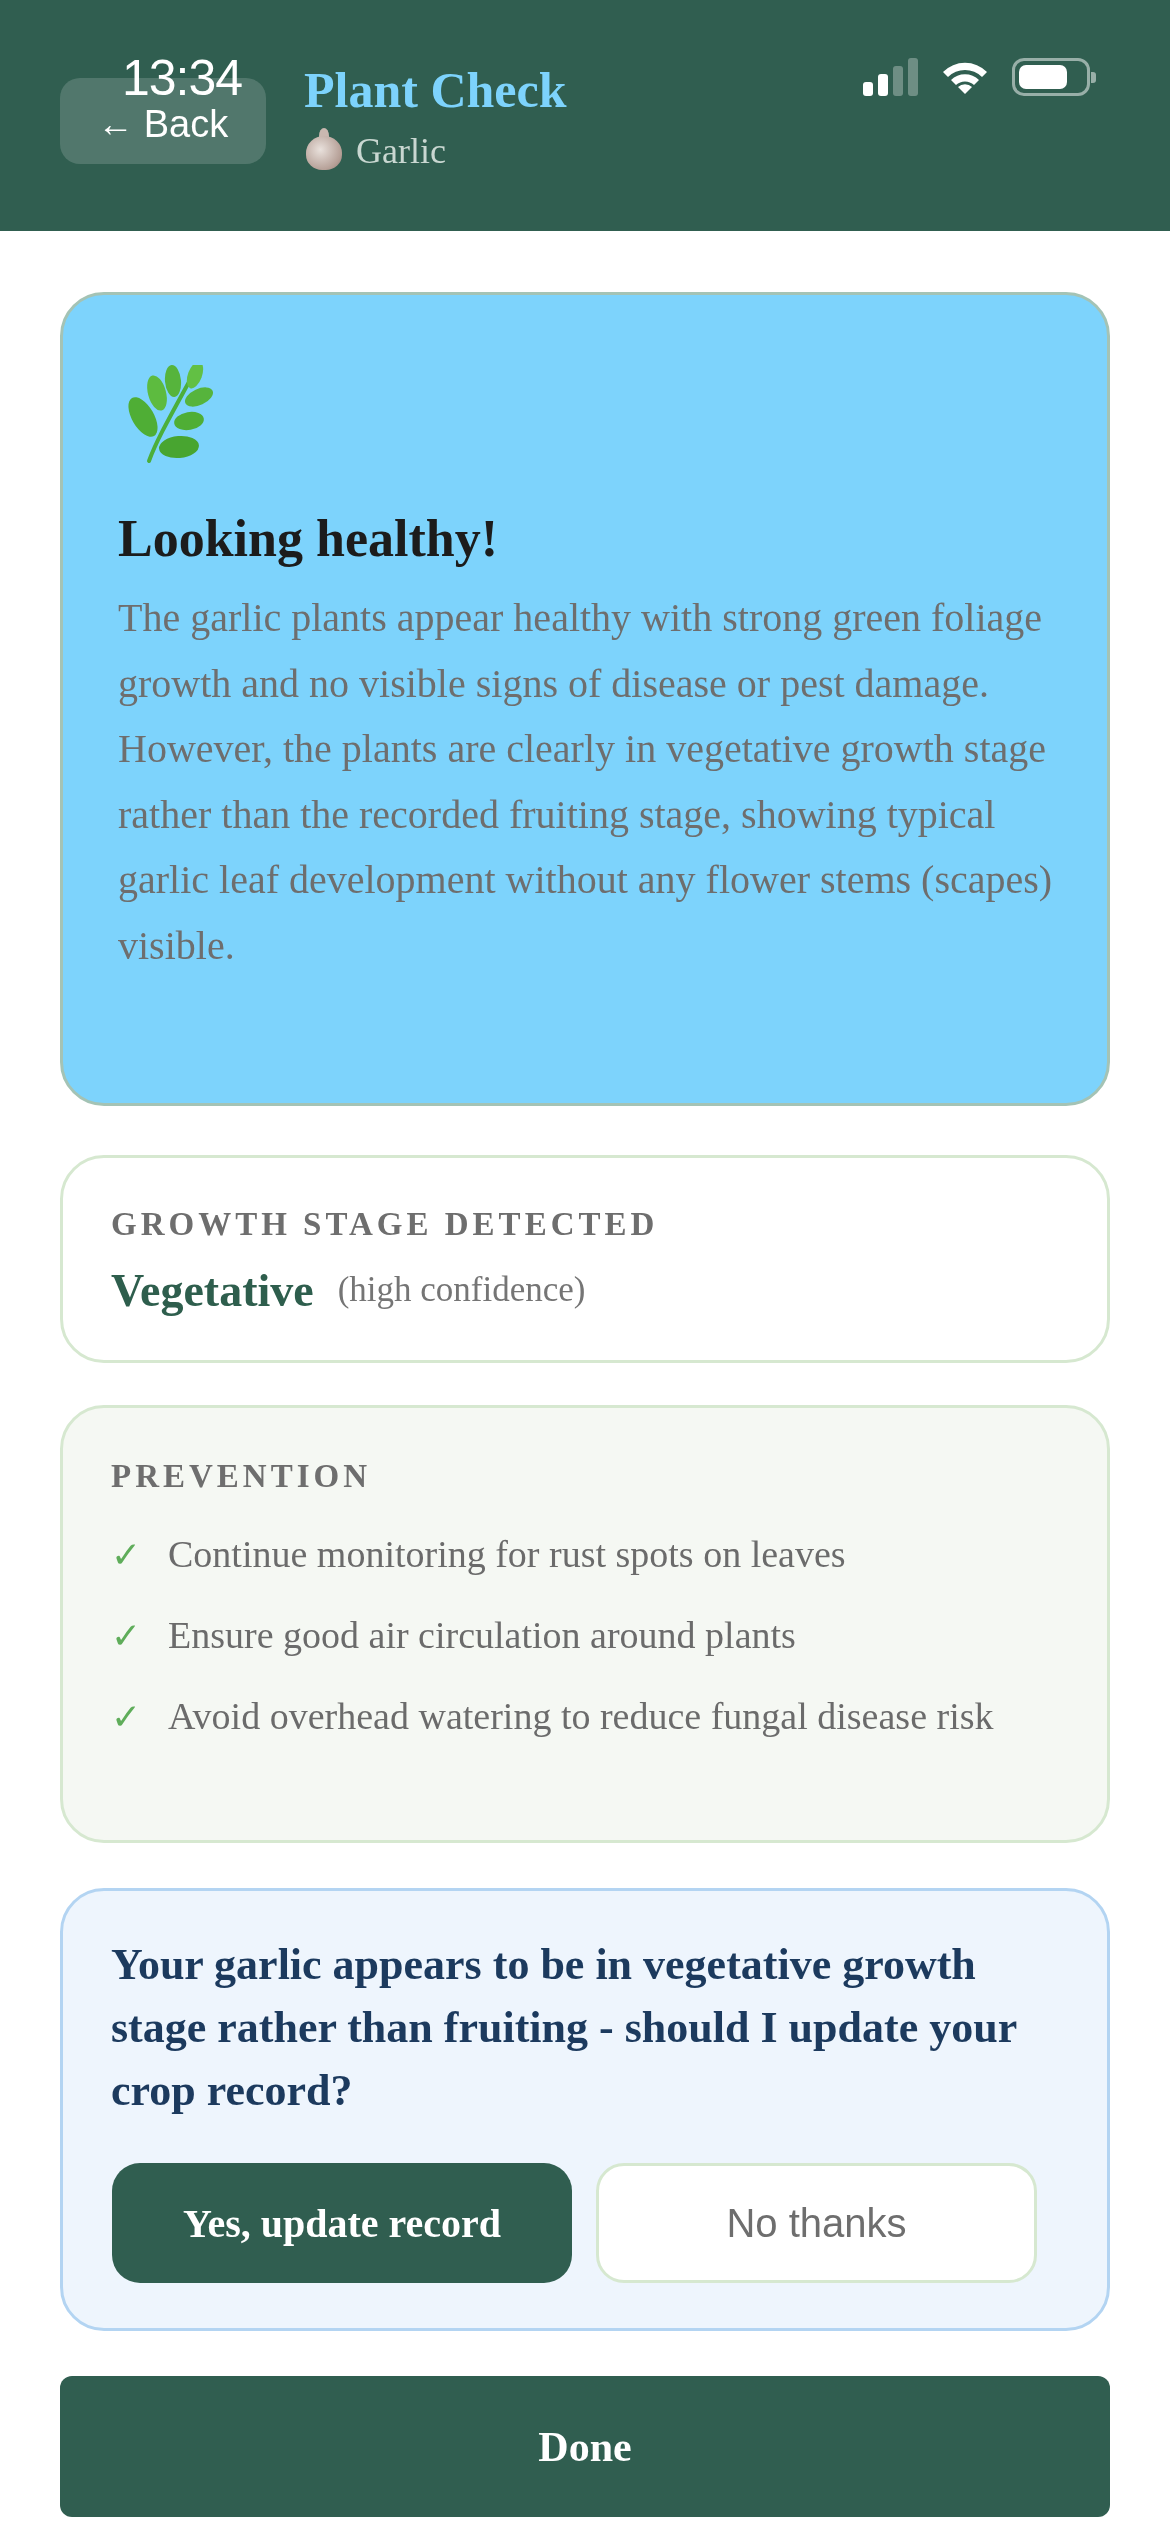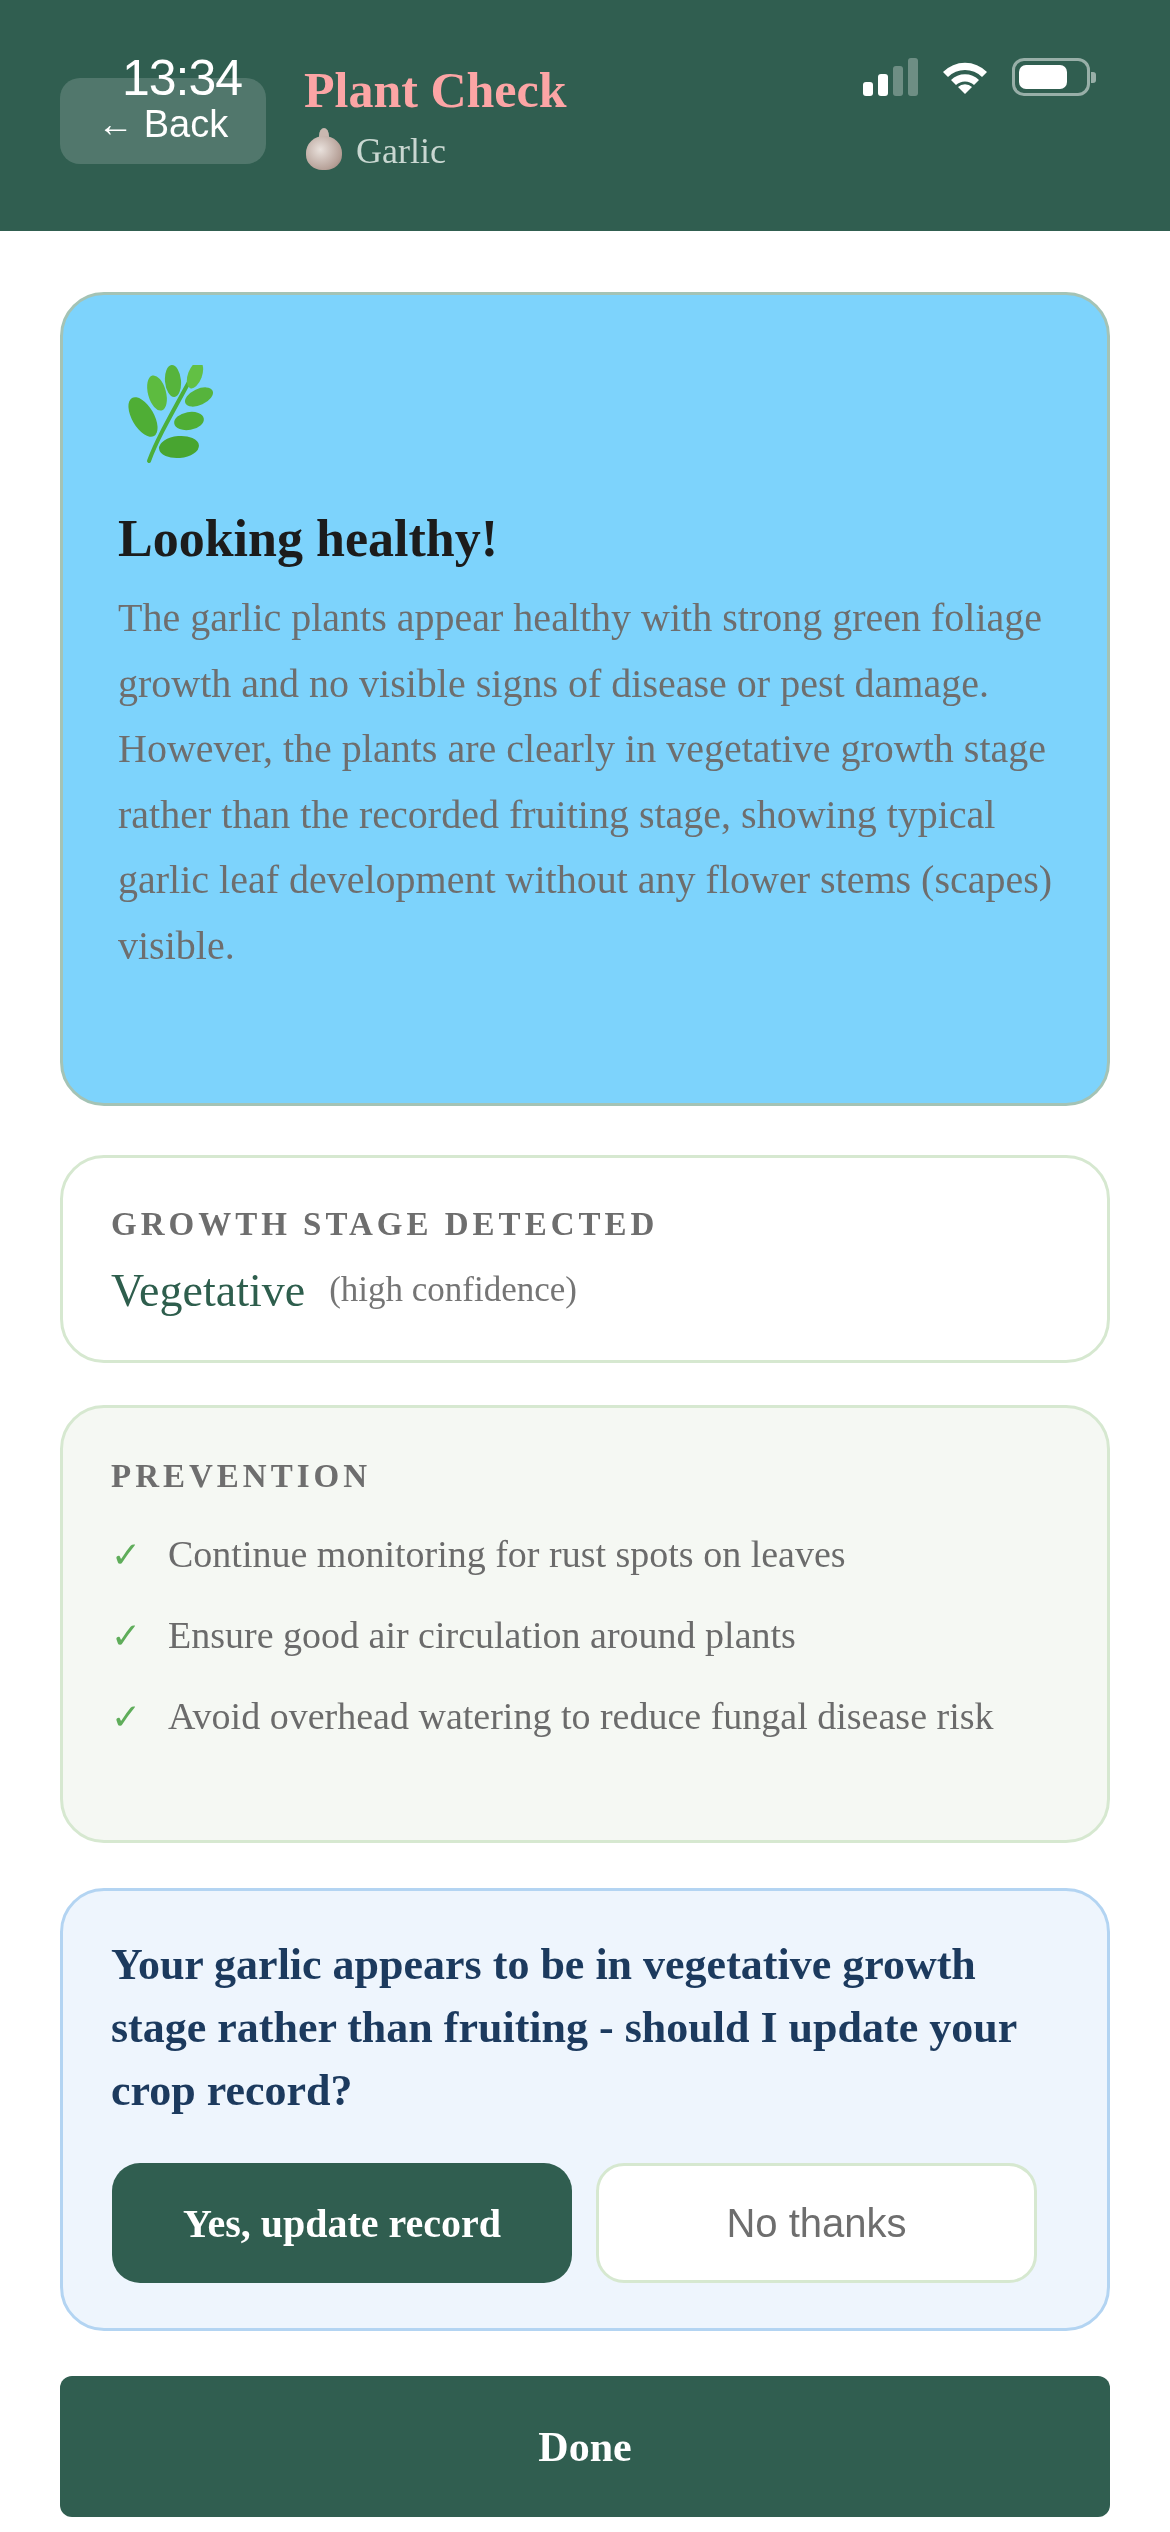--- a/index.html
+++ b/index.html
@@ -4,21 +4,21 @@
 <style>
   * { box-sizing: border-box; margin: 0; padding: 0; }
   html, body { width: 1170px; height: 2532px; background: #ffffff; overflow: hidden; }
   body { position: relative; font-family: "Liberation Serif", "DejaVu Serif", serif; }
 
   
   .header { position: absolute; left: 0; top: 0; width: 1170px; height: 231px; background: #305e50; }
   .status-time { position: absolute; left: 122px; top: 50px; font-family: "Liberation Sans", "DejaVu Sans", sans-serif; font-size: 50px; font-weight: 500; color: #ffffff; letter-spacing: -1px; line-height: 56px; z-index: 3; }
   .back-btn { position: absolute; left: 60px; top: 78px; width: 206px; height: 86px; background: rgba(255,255,255,0.16); border-radius: 20px; display: flex; align-items: center; justify-content: center; color: #ffffff; font-family: "Liberation Sans", "DejaVu Sans", sans-serif; font-size: 38px; padding-top: 6px; gap: 10px; cursor: pointer; }
   .back-btn .arrow { font-size: 36px; line-height: 1; }
-  .title { position: absolute; left: 304px; top: 62px; font-size: 50px; font-weight: 700; color: #fca5a5; line-height: 56px; }
+  .title { position: absolute; left: 304px; top: 62px; font-size: 50px; font-weight: 700; color: #7dd3fc; line-height: 56px; }
   .subtitle { position: absolute; left: 304px; top: 128px; display: flex; align-items: center; gap: 12px; }
   .garlic-icon { width: 40px; height: 46px; position: relative; }
   .garlic-icon .bulb { position: absolute; left: 2px; top: 8px; width: 36px; height: 34px; border-radius: 50% 50% 45% 45%; background: radial-gradient(circle at 40% 40%, #e9e1dc, #b59f96 70%, #8a7770); }
   .garlic-icon .tip { position: absolute; left: 15px; top: 0; width: 10px; height: 16px; border-radius: 50% 50% 0 0; background: #c9b8b0; }
   .subtitle-text { font-size: 36px; color: #c9d7d1; line-height: 44px; }
 
   .status-icons { position: absolute; right: 80px; top: 58px; display: flex; align-items: center; gap: 22px; }
   .signal { display: flex; align-items: flex-end; gap: 5px; height: 38px; }
   .signal span { display: block; width: 10px; border-radius: 3px; background: #ffffff; }
   .signal span.dim { background: rgba(255,255,255,0.3); }
@@ -31,21 +31,21 @@
   .card { position: absolute; left: 60px; width: 1050px; border-radius: 44px; }
   .health-card { top: 292px; height: 814px; background: #7dd3fc; border: 3px solid #a4c3b5; }
   .herb-icon { position: absolute; left: 60px; top: 70px; width: 96px; height: 100px; }
   .health-heading { position: absolute; left: 55px; top: 212px; font-size: 52px; font-weight: 700; color: #1c1c1c; line-height: 64px; }
   .health-body { position: absolute; left: 55px; top: 290px; width: 960px; font-size: 40px; line-height: 65.5px; color: #6e6e6e; }
 
   .growth-card { top: 1155px; height: 208px; background: #ffffff; border: 3px solid #d6e8d0; }
   .section-label { position: absolute; left: 48px; font-size: 33px; font-weight: 700; letter-spacing: 4px; color: #6e6e6e; text-transform: uppercase; }
   .growth-card .section-label { top: 48px; }
   .growth-row { position: absolute; left: 48px; top: 100px; display: flex; align-items: center; height: 64px; }
-  .stage-value { font-size: 46px; font-weight: 400; color: #2e5e4d; }
+  .stage-value { font-size: 46px; font-weight: 700; color: #2e5e4d; }
   .confidence { font-size: 35px; color: #757575; margin-left: 24px; text-align: right; }
   .differs-badge { margin-left: 24px; height: 62px; padding: 0 24px; background: #fff1cc; color: #8a6404; border-radius: 22px; font-size: 35px; font-weight: 700; display: flex; align-items: center; }
 
   .prevention-card { top: 1405px; height: 438px; background: #f5f8f3; border: 3px solid #d6e8d0; }
   .prevention-card .section-label { top: 50px; }
   .prev-list { position: absolute; left: 48px; top: 118px; width: 960px; list-style: none; }
   .prev-item { display: flex; align-items: flex-start; font-size: 38px; color: #6b6b6b; line-height: 57px; margin-bottom: 24px; }
   .check-icon { color: #5fad5a; font-family: "DejaVu Sans", sans-serif; font-size: 36px; width: 57px; flex-shrink: 0; }
 
   .question-card { top: 1888px; height: 443px; background: #eef5fd; border: 3px solid #b3d4f2; }

